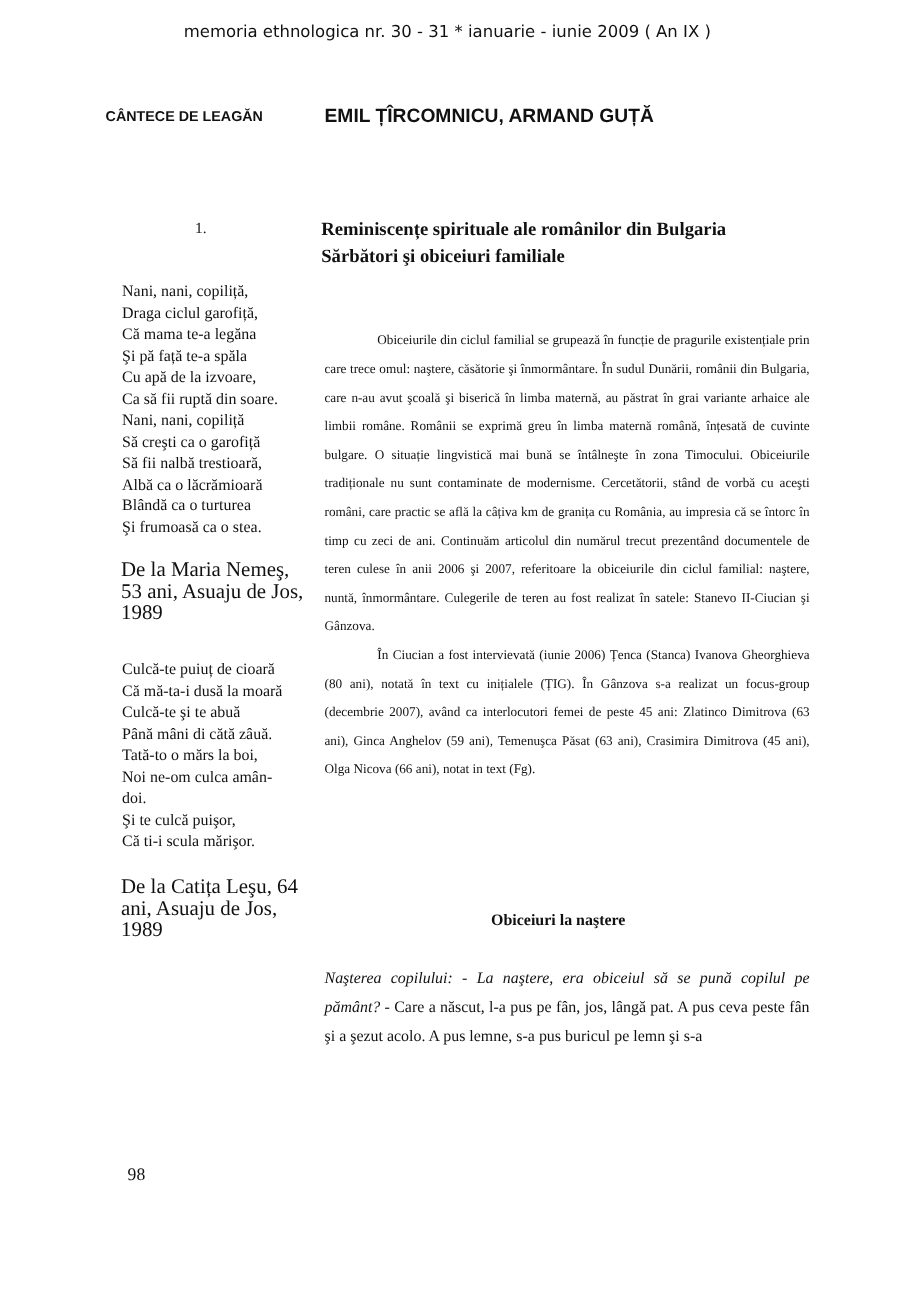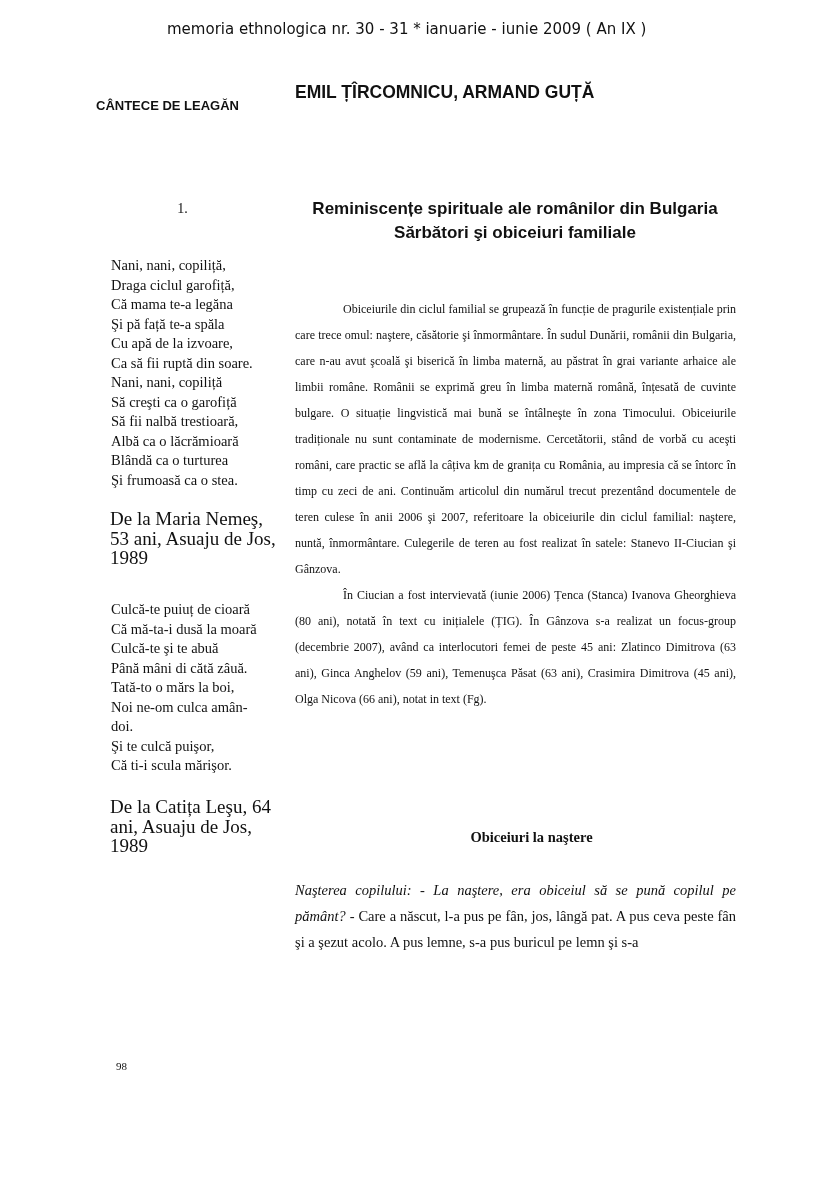--- a/index.html
+++ b/index.html
@@ -9,32 +9,32 @@
     font-family: "DejaVu Sans", sans-serif; font-size: 15px; color: #111;
     white-space: nowrap;
     margin-left: 28px;
   }
   .left-title {
     position: absolute; left: 96px; top: 95px; width: 165px;
     font-family: "Liberation Sans", sans-serif; font-weight: bold; font-size: 13px;
     text-align: left; line-height: 22px;
   }
   .authors {
-    position: absolute; left: 295px; top: 82px;
+    position: absolute; left: 295px; top: 95px;
     font-family: "Liberation Sans", sans-serif; font-weight: bold; font-size: 17.5px;
     white-space: nowrap;
   }
   .poem-number {
     position: absolute; left: 100px; top: 201px; width: 165px; text-align: center;
     font-family: "Liberation Serif", serif; font-size: 14px;
   }
   .article-title {
     position: absolute; left: 292px; top: 197px; width: 446px;
-    font-family: Liberation Sans, sans-serif; font-weight: bold; font-size: 17px;
-    text-align: center; line-height: 24px;
+    font-family: Liberation Serif, serif; font-weight: bold; font-size: 17px;
+    text-align: left; line-height: 24px;
   }
   .poem {
     position: absolute; left: 100px; width: 175px;
     font-family: "Liberation Serif", serif; font-size: 14.5px; line-height: 19.5px; margin-left: 11px;
   }
   .poem .line { white-space: nowrap; }
   .poem1 { top: 256px; }
   .poem2 { top: 600px; }
   .attribution {
     position: absolute; left: 100px; width: 175px;
@@ -42,33 +42,33 @@
   }
   .attr1 { top: 509px; }
   .attr2 { top: 797px; }
   .body-text {
     position: absolute; left: 295px; top: 296px; width: 441px;
     font-family: "Liberation Serif", serif; font-size: 12px; line-height: 26px;
     text-align: justify;
   }
   .body-text p { margin: 0; text-indent: 48px; }
   .section-heading {
-    position: absolute; left: 311px; top: 829px; width: 441px; text-align: center;
+    position: absolute; left: 287px; top: 829px; width: 441px; text-align: center;
     font-family: "Liberation Serif", serif; font-weight: bold; font-size: 14.5px;
   }
   .body-text-2 {
     position: absolute; left: 295px; top: 877px; width: 441px;
     font-family: "Liberation Serif", serif; font-size: 14.5px; line-height: 26px;
     text-align: justify;
   }
   .body-text-2 p { margin: 0; }
   .body-text-2 em { font-style: italic; }
   .page-number {
     position: absolute; left: 116px; top: 1060px;
-    font-family: "Liberation Serif", serif; font-size: 11px;
+    font-family: "Liberation Serif", serif; font-size: 16px;
   }
 </style>
 </head>
 <body>
 
 <div class="header">memoria ethnologica nr. 30 - 31 * ianuarie - iunie 2009 ( An IX )</div>
 
 <div class="left-title">CÂNTECE DE LEAGĂN</div>
 <div class="authors">EMIL ȚÎRCOMNICU, ARMAND GUȚĂ</div>
 

